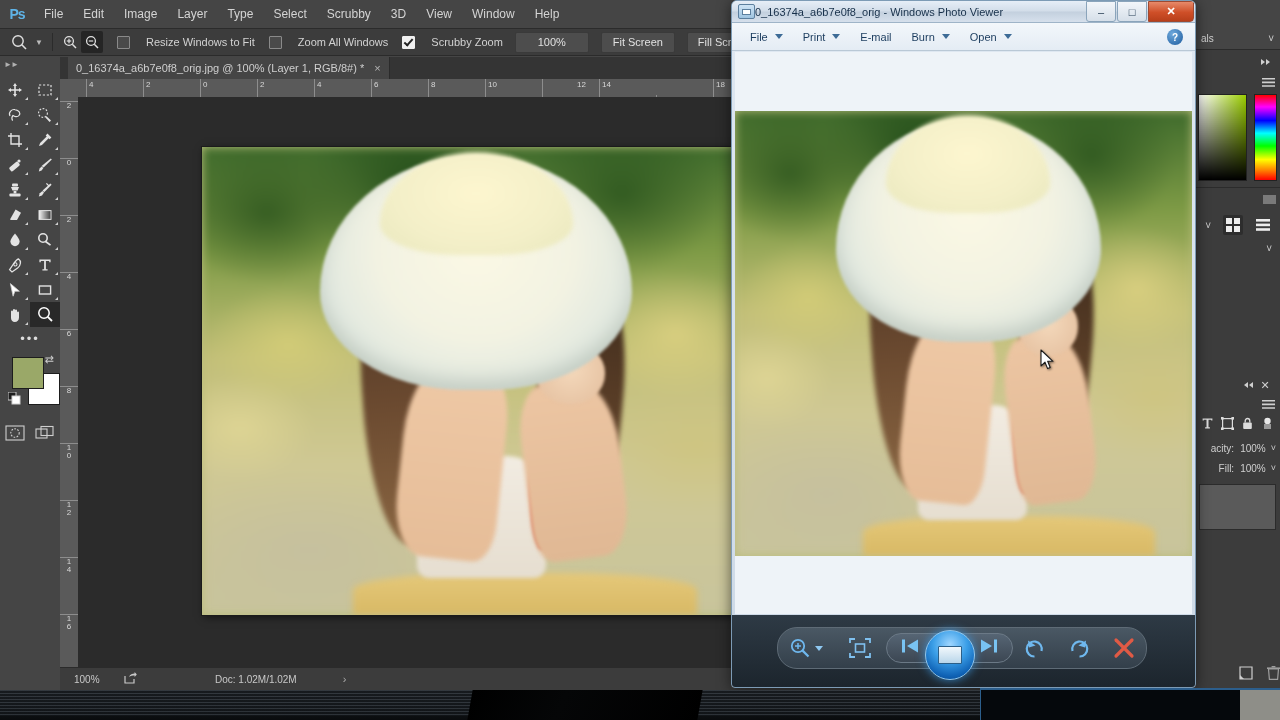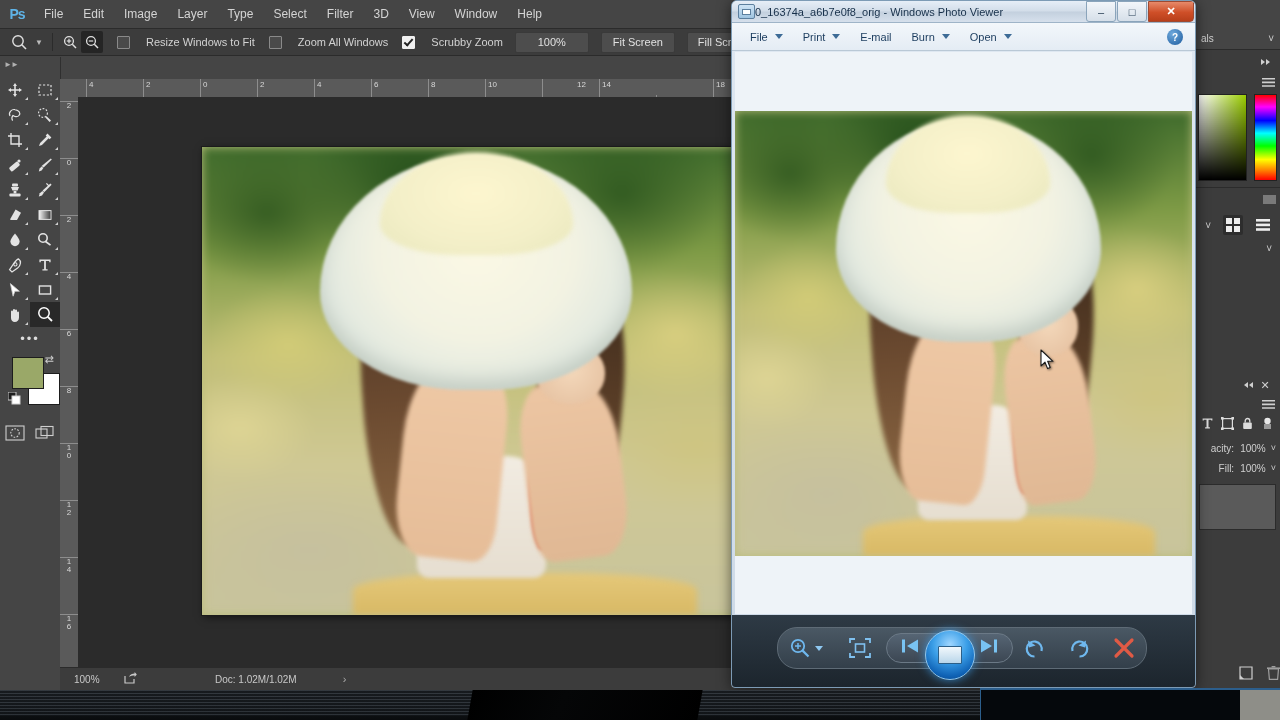--- a/index.html
+++ b/index.html
@@ -237,21 +237,21 @@
   <div class="ps-app">
 
     <div class="ps-menubar">
       <div class="ps-logo">Ps</div>
       <div class="ps-menu-item">File</div>
       <div class="ps-menu-item">Edit</div>
       <div class="ps-menu-item">Image</div>
       <div class="ps-menu-item">Layer</div>
       <div class="ps-menu-item">Type</div>
       <div class="ps-menu-item">Select</div>
-      <div class="ps-menu-item">Filter</div>
+      <div class="ps-menu-item">Scrubby</div>
       <div class="ps-menu-item">3D</div>
       <div class="ps-menu-item">View</div>
       <div class="ps-menu-item">Window</div>
       <div class="ps-menu-item">Help</div>
     </div>
 
     <div class="ps-optionsbar">
       <div class="opt-tool-icon">
         <svg width="17" height="17" viewBox="0 0 17 17">
             <circle cx="7" cy="7" r="5.2" fill="none" stroke="#e0e0e0" stroke-width="1.4"></circle>
@@ -471,20 +471,26 @@
         <div class="bi">
           <svg width="20" height="16" viewBox="0 0 20 16">
               <rect x="1" y="4" width="11" height="9" fill="none" stroke="#cfcfcf" stroke-width="1.1"></rect>
               <rect x="6" y="1.5" width="12" height="9" fill="none" stroke="#cfcfcf" stroke-width="1.1"></rect>
             </svg>
           <span class="tri" style="right:0;bottom:2px;"></span>
         </div>
       </div>
     </div>
 
+    <div class="doc-tabbar">
+      <div class="doc-tab">
+        <span class="doc-tab-title">0_16374a_a6b7e0f8_orig.jpg @ 100% (Layer 1, RGB/8#) *</span>
+        <span class="doc-tab-close">×</span>
+      </div>
+    </div>
 
     <div class="ruler-corner"></div>
     <div class="ruler-h" id="rulerH">
         <div class="rh-tick" style="left: 26px; width: 57px;">4</div>
         <div class="rh-tick" style="left: 83px; width: 57px;">2</div>
         <div class="rh-tick" style="left: 140px; width: 57px;">0</div>
         <div class="rh-tick" style="left: 197px; width: 57px;">2</div>
         <div class="rh-tick" style="left: 254px; width: 57px;">4</div>
         <div class="rh-tick" style="left: 311px; width: 57px;">6</div>
         <div class="rh-tick" style="left: 368px; width: 57px;">8</div>

